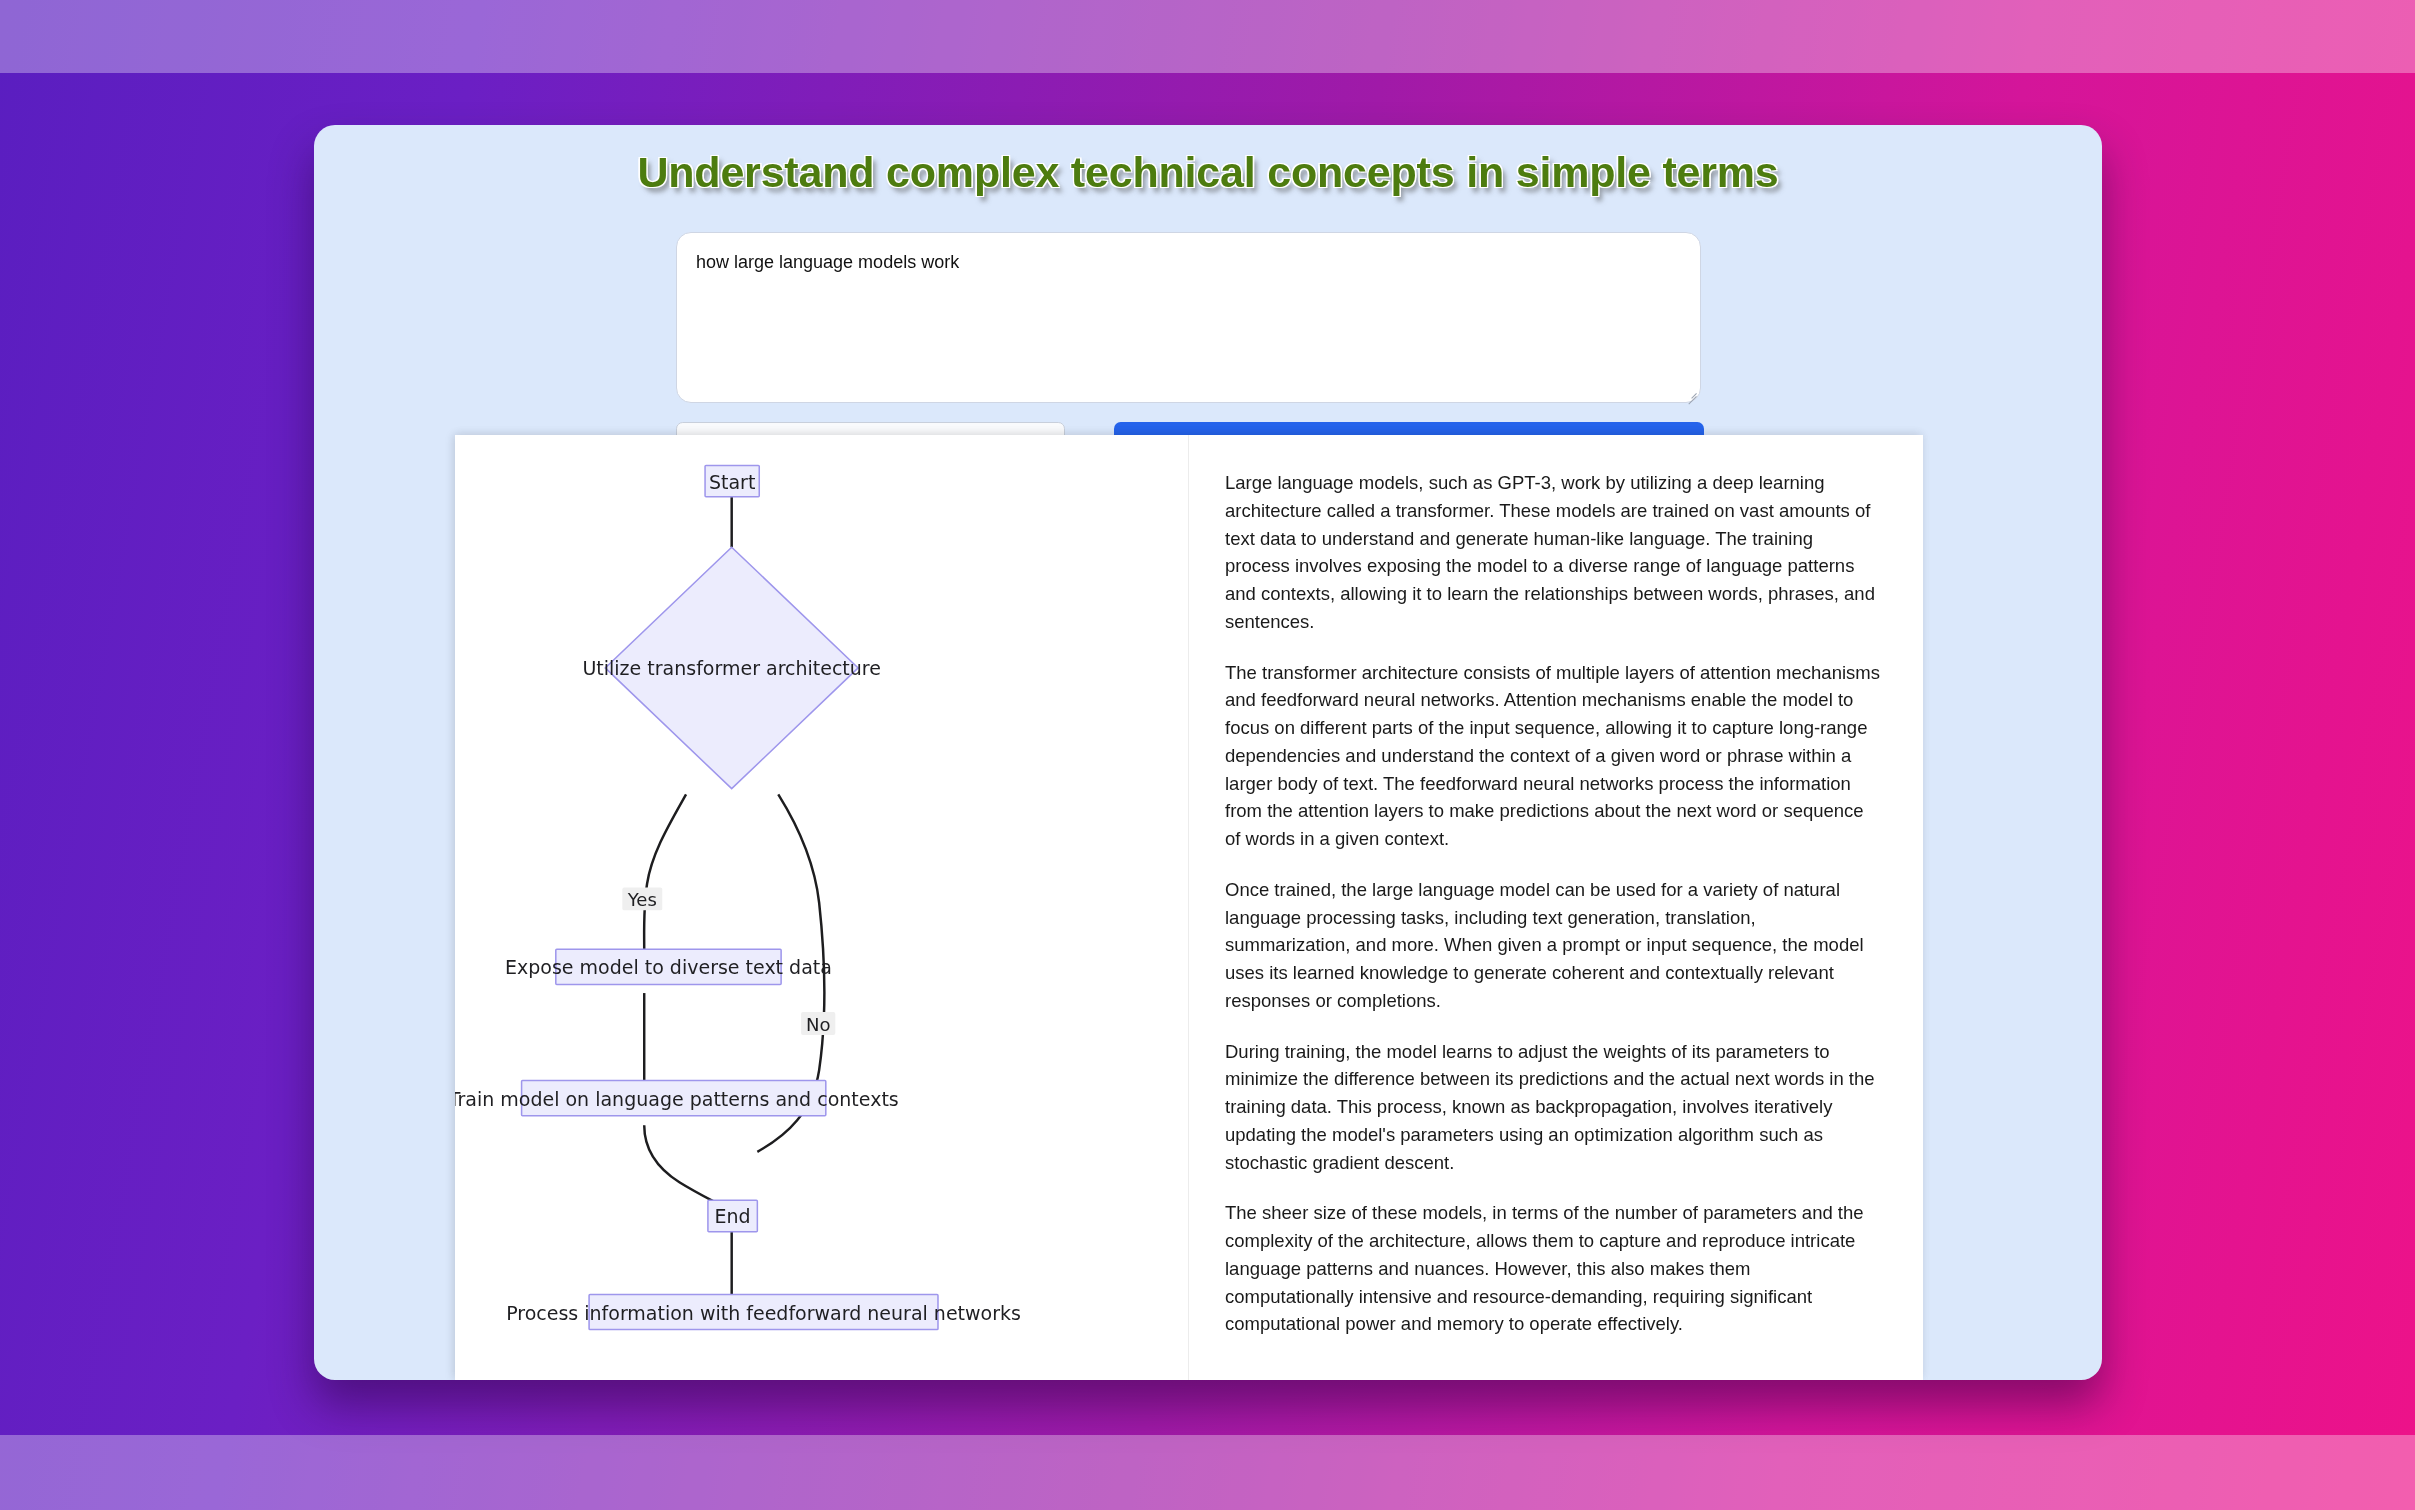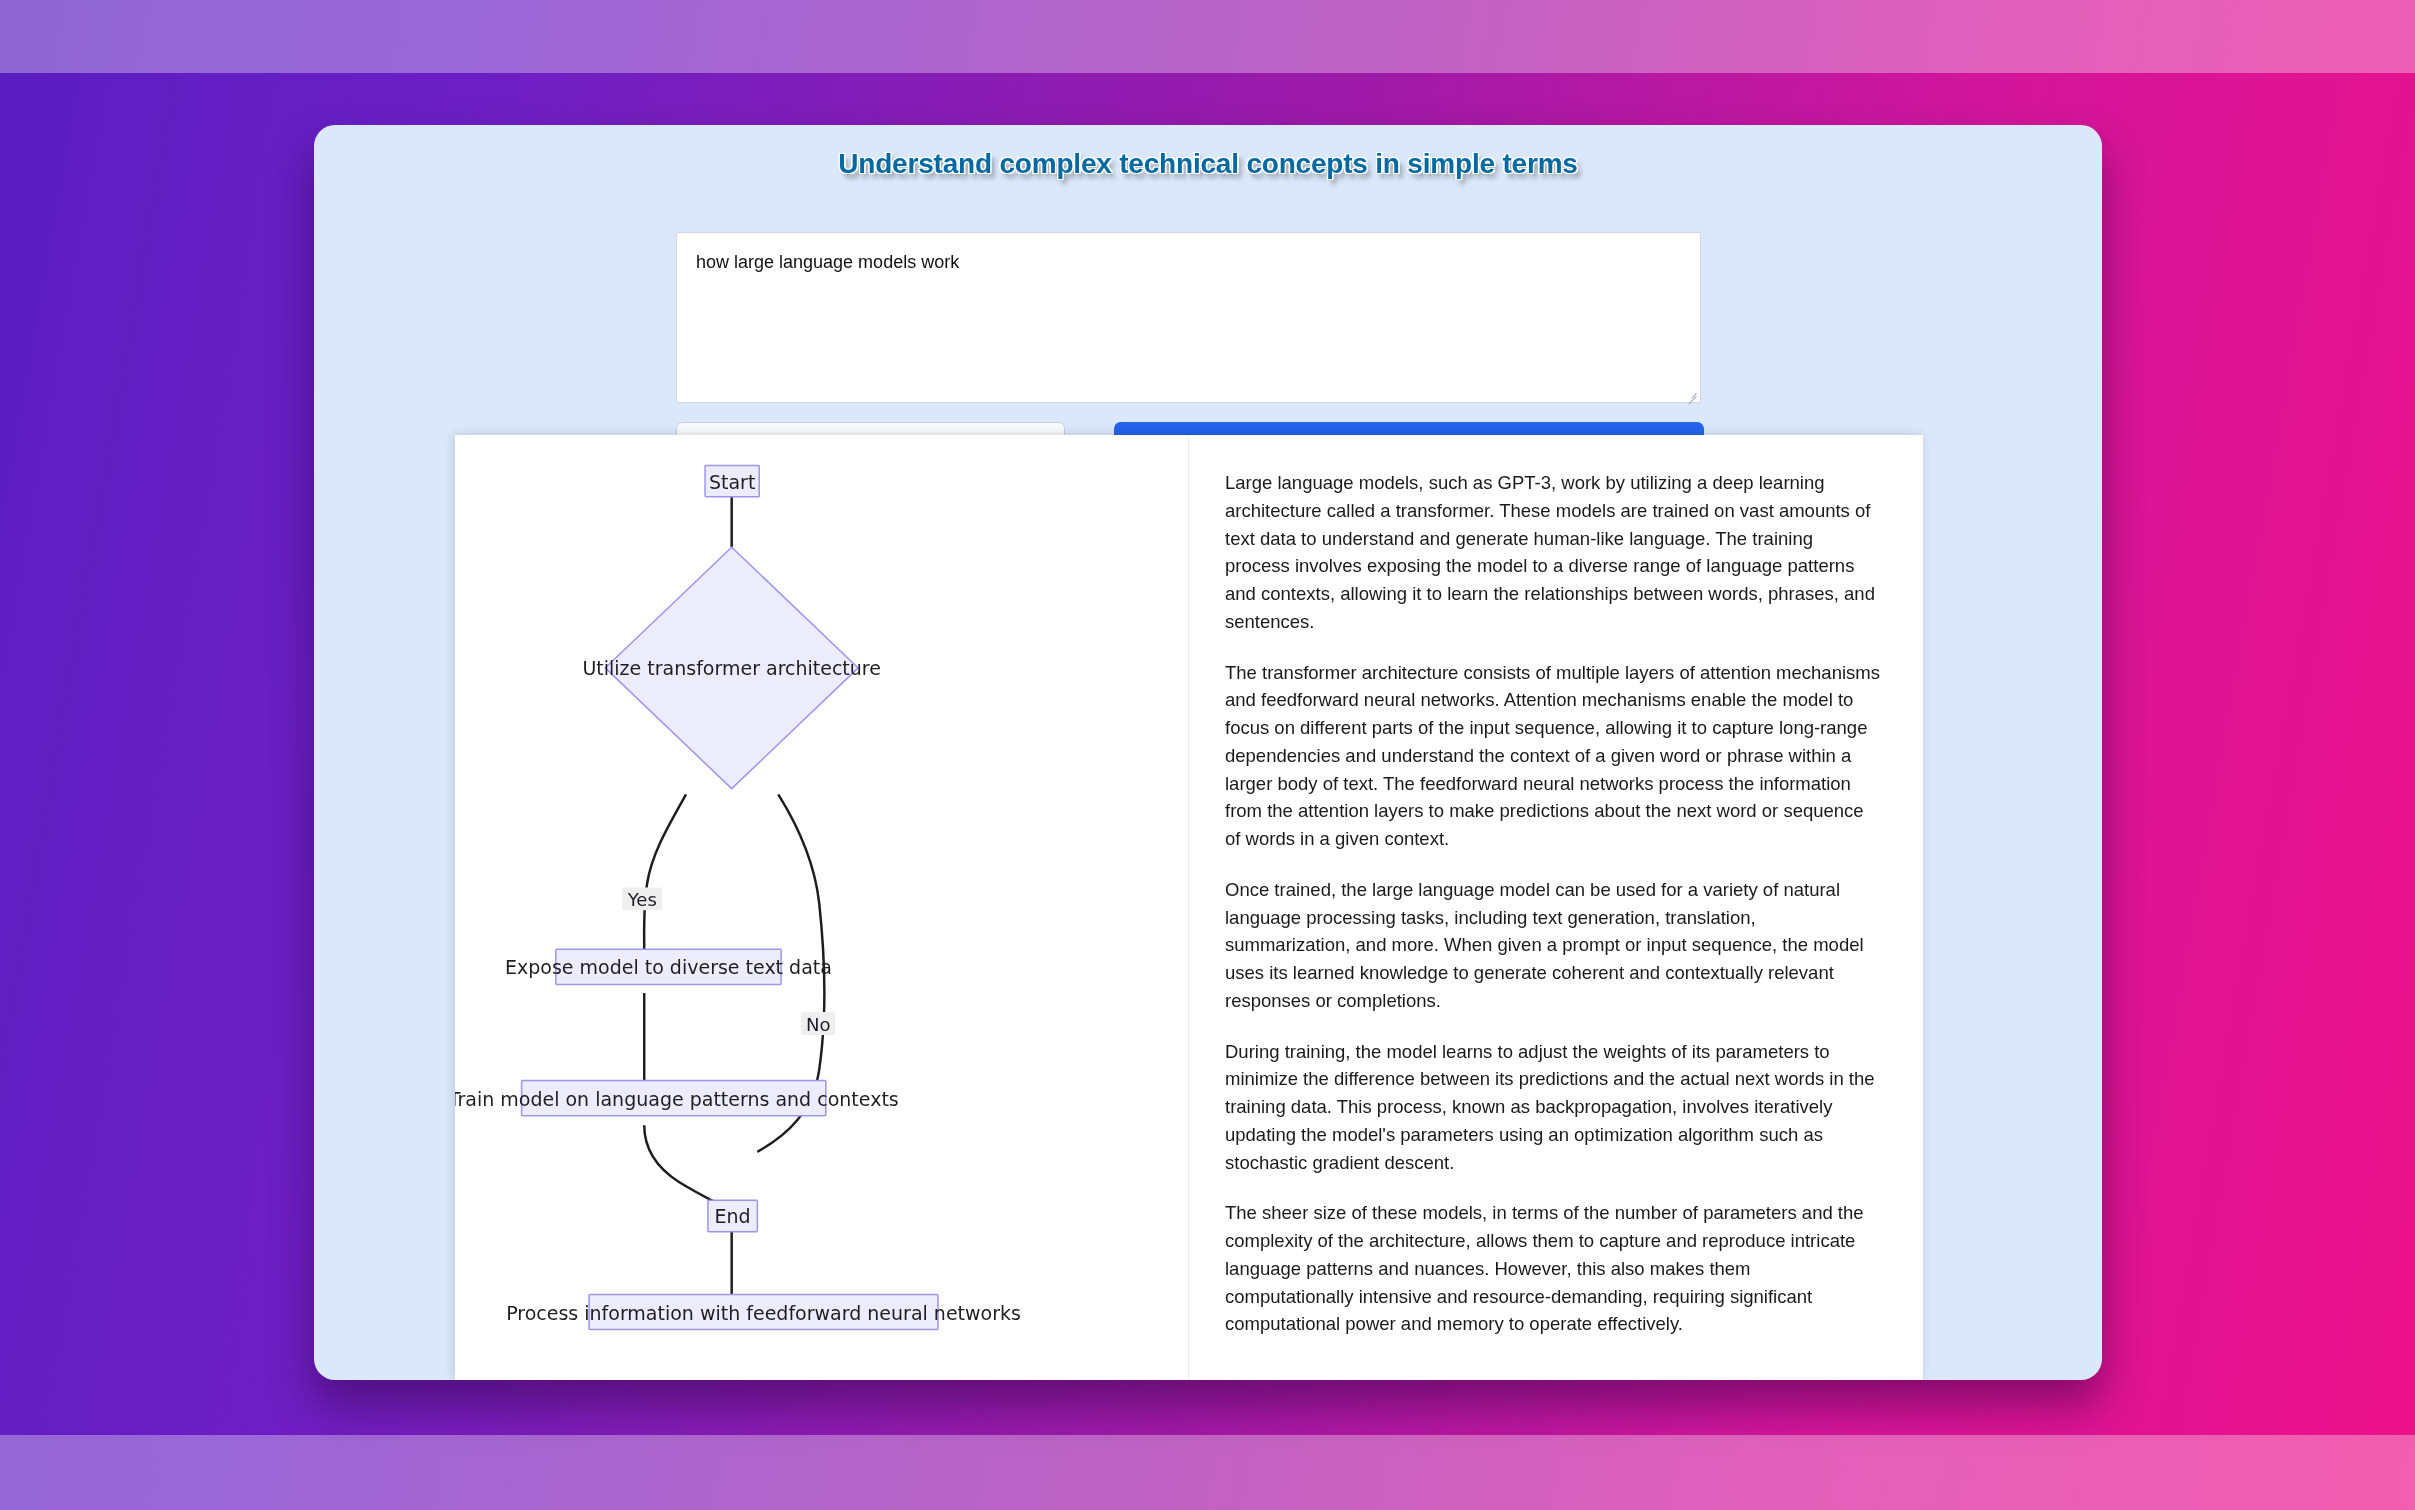--- a/index.html
+++ b/index.html
@@ -33,23 +33,23 @@
     border-radius: 21px;
     box-shadow: 0 25px 44px rgba(40,0,60,0.48);
     overflow: hidden;
     z-index: 2;
   }
 
   .page-title {
     margin: 0;
     padding-top: 23px;
     text-align: center;
-    font-size: 28px;
+    font-size: 43px;
     font-weight: bold;
-    color: #0369a1;
+    color: #4d7c0f;
     letter-spacing: -0.2px;
     text-shadow:
       -1.4px -1.4px 0 #ffffff,
        1.4px -1.4px 0 #ffffff,
       -1.4px  1.4px 0 #ffffff,
        1.4px  1.4px 0 #ffffff,
        3.8px 4.8px 4.8px rgba(80,80,80,0.55);
   }
 
   .form-area {
@@ -57,21 +57,21 @@
     left: 362px; top: 107px;
     width: 1065px;
   }
 
   .prompt-textarea {
     display: block;
     width: 1025px;
     height: 171px;
     padding: 17px 19px;
     border: 1px solid #cfd6e4;
-    border-radius: 2px;
+    border-radius: 15px;
     background: #ffffff;
     font-family: "Liberation Sans", sans-serif;
     font-size: 18px;
     color: #111111;
     line-height: 1.35;
     resize: none;
     outline: none;
   }
   .textarea-wrap { position: relative; width: 1025px; }
   .resize-grip {

